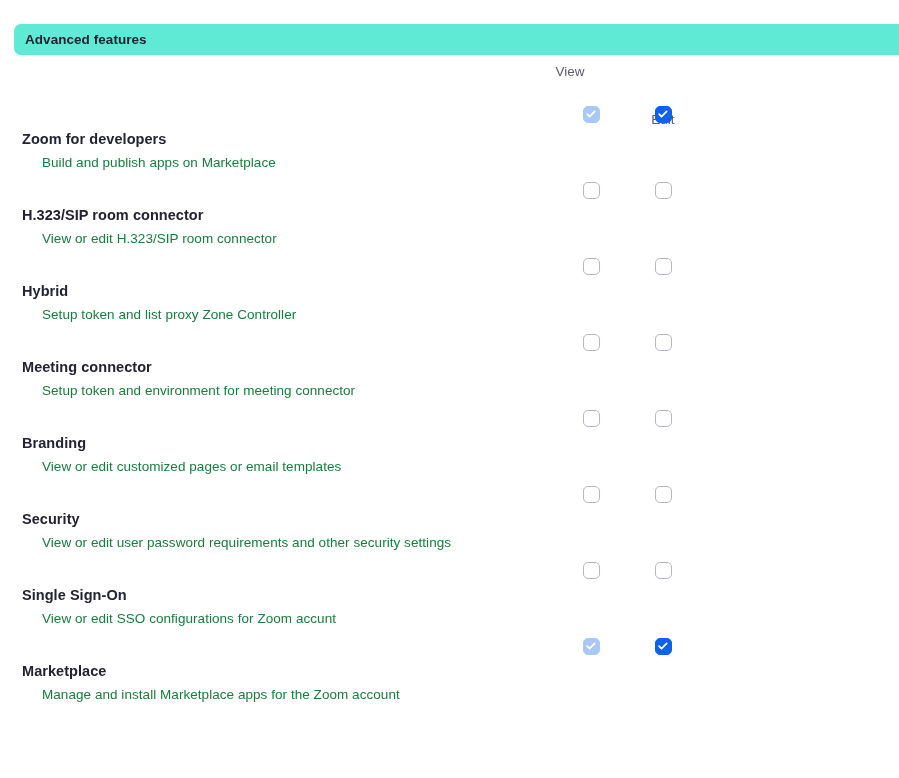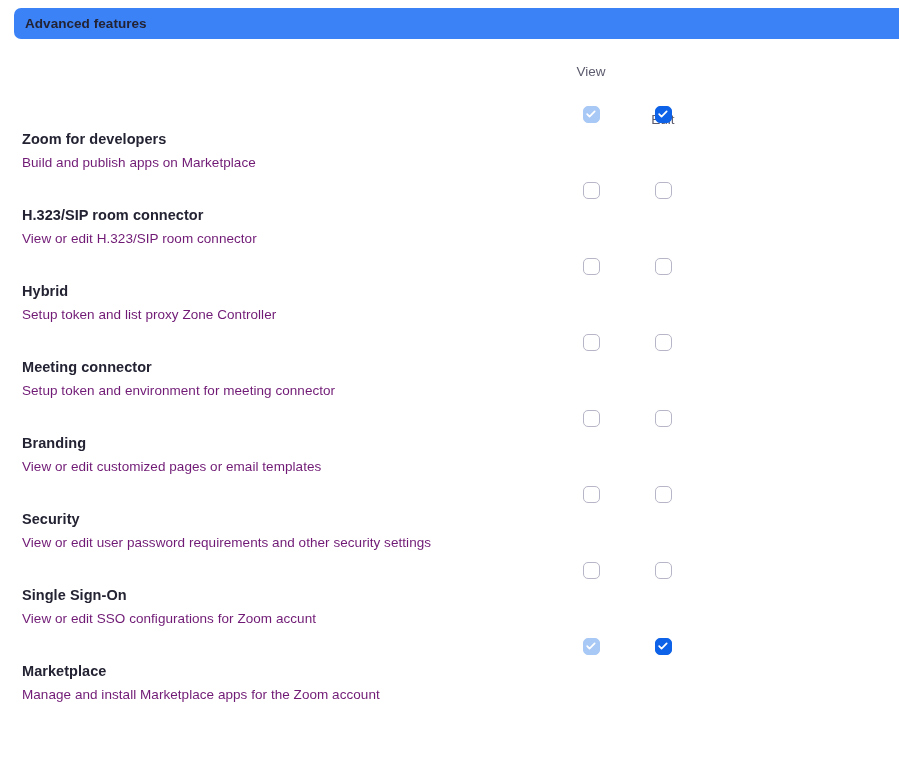--- a/index.html
+++ b/index.html
@@ -19,24 +19,24 @@
   .panel {
     position: relative;
     width: 899px;
     height: 778px;
   }
 
   
   .section-header {
     position: absolute;
     left: 14px;
-    top: 8px;
+    top: 24px;
     right: 0;
     height: 31px;
-    background: #3b82f6;
+    background: #5eead4;
     border-top-left-radius: 7px;
     border-bottom-left-radius: 7px;
     display: flex;
     align-items: center;
   }
   .section-header-title {
     padding-left: 11px;
     font-size: 13.5px;
     font-weight: 700;
     color: #232333;
@@ -52,21 +52,21 @@
     height: 20px;
   }
   .col-head {
     position: absolute;
     top: 0;
     width: 80px;
     text-align: center;
     font-size: 13.5px;
     color: #5c5c6e;
   }
-  .col-head.view { left: 551px; }
+  .col-head.view { left: 530px; }
   .col-head.edit { left: 623px; margin-top: 48px; }
 
   
   .rows {
     position: absolute;
     top: 96px;
     left: 0;
     width: 899px;
   }
   .feature-row {
@@ -85,24 +85,25 @@
     color: #232333;
     line-height: 19px;
     letter-spacing: 0.05px;
     white-space: nowrap;
     margin-top: 34px;
   }
   .row-desc {
     margin-top: 5px;
     font-size: 13.5px;
     font-weight: 400;
-    color: #701a75;
+    color: #15803d;
     line-height: 18px;
     letter-spacing: 0.05px;
     white-space: nowrap;
+    margin-left: 20px;
   }
 
   
   .cb-cell {
     position: absolute;
     top: 9px;
     width: 80px;
     height: 18px;
     display: flex;
     align-items: center;

